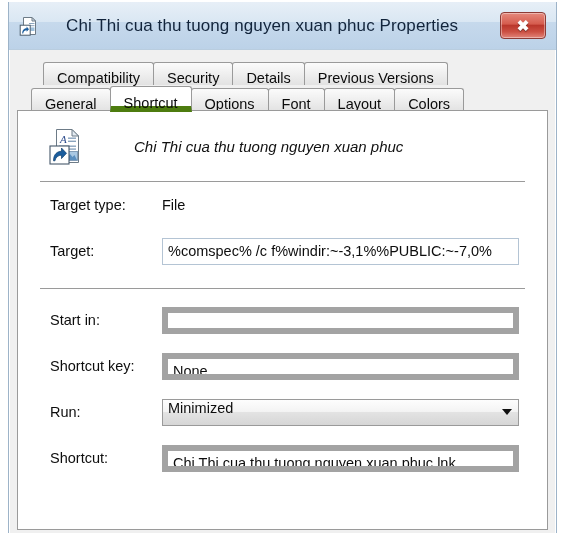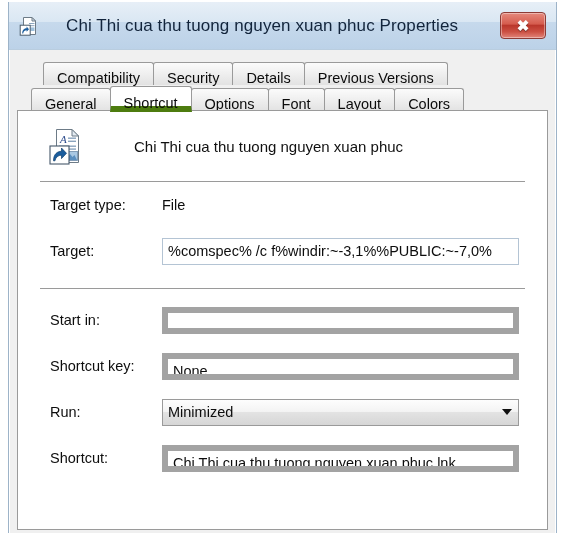--- a/index.html
+++ b/index.html
@@ -179,20 +179,21 @@
     width: 36px;
     height: 38px;
     flex: 0 0 36px;
     position: relative;
   }
   #shortcut-name {
     margin-left: 50px;
     font-size: 15px;
     color: #111111;
     white-space: nowrap;
+    font-style: italic;
   }
 
   .hr {
     height: 1px;
     background: #9a9a9a;
     margin: 14px 22px 0 22px;
   }
 
   
   .field-row {
@@ -233,21 +234,20 @@
     border: 6px solid #a3a3a3;
   }
 
   
   .field-combo {
     flex: 1;
     height: 27px;
     border: 1px solid #9a9a9a;
     background: linear-gradient(to bottom, #fdfdfd 0%, #f3f3f3 48%, #e3e3e3 50%, #d6d6d6 100%);
     display: flex;
-    align-items: center;
     box-sizing: border-box;
     cursor: pointer;
     position: relative;
   }
   .combo-value {
     flex: 1;
     font-size: 14.5px;
     color: #0d0d0d;
     padding-left: 5px;
     white-space: nowrap;

